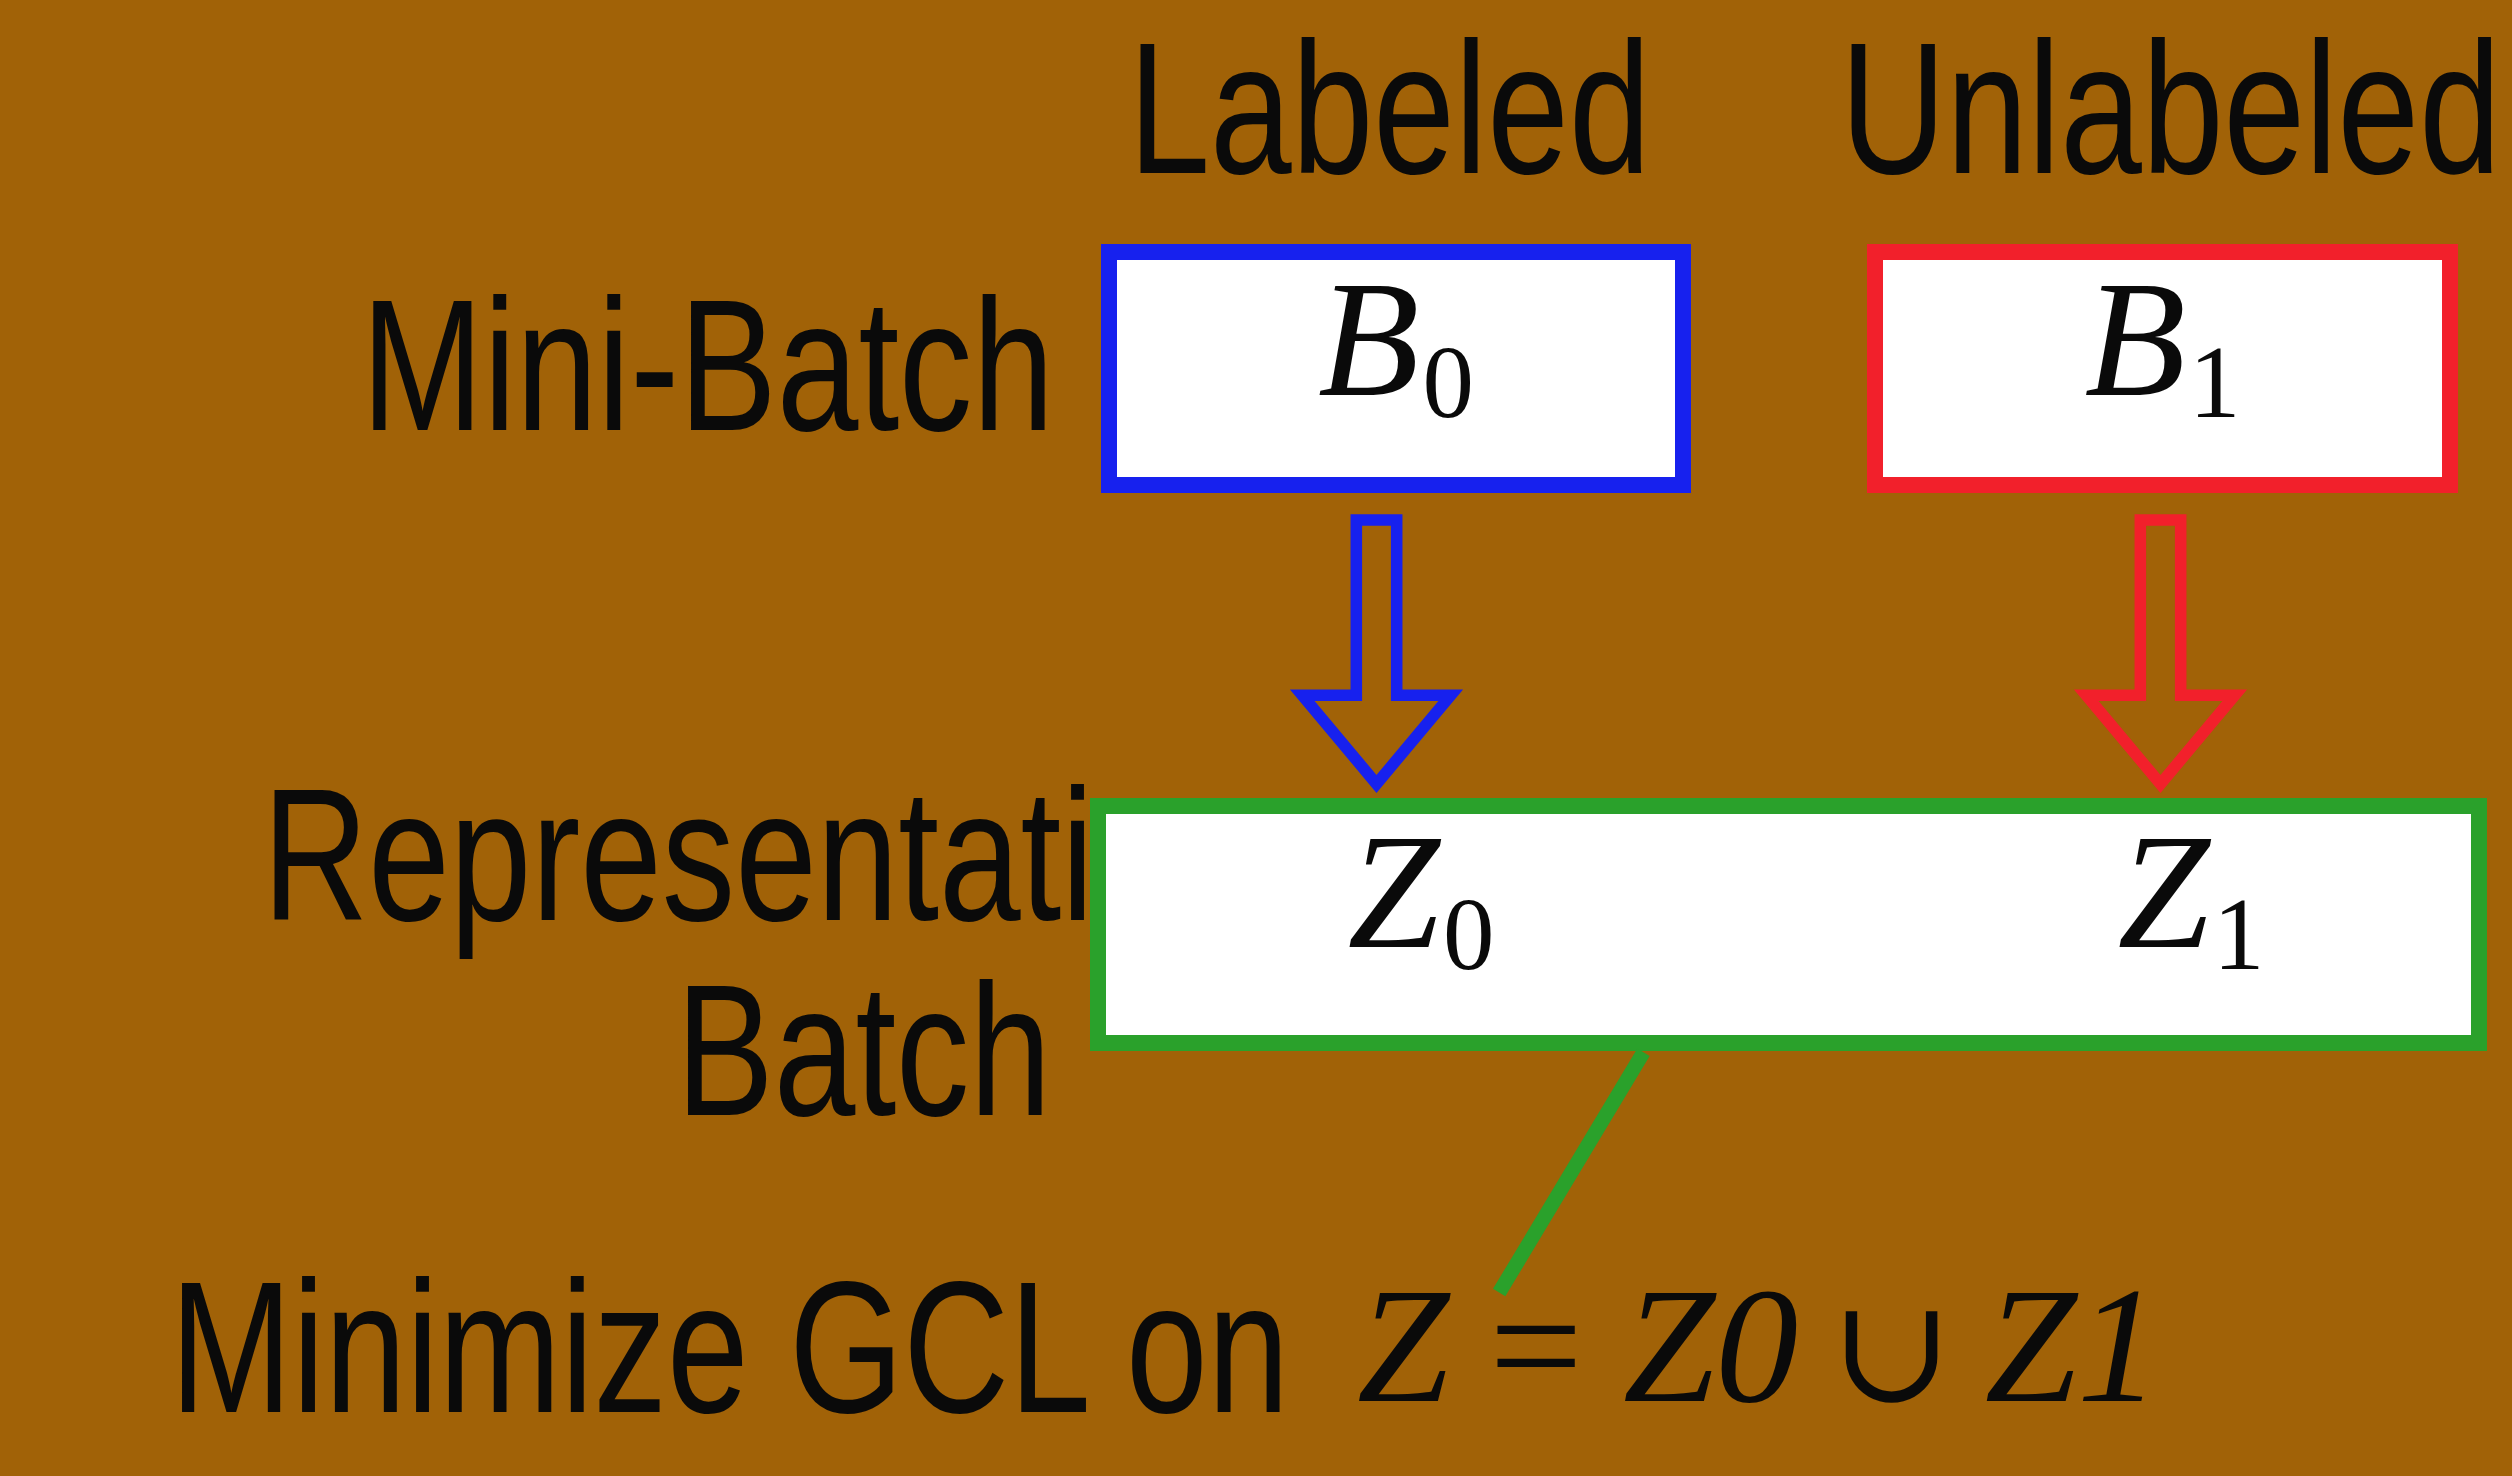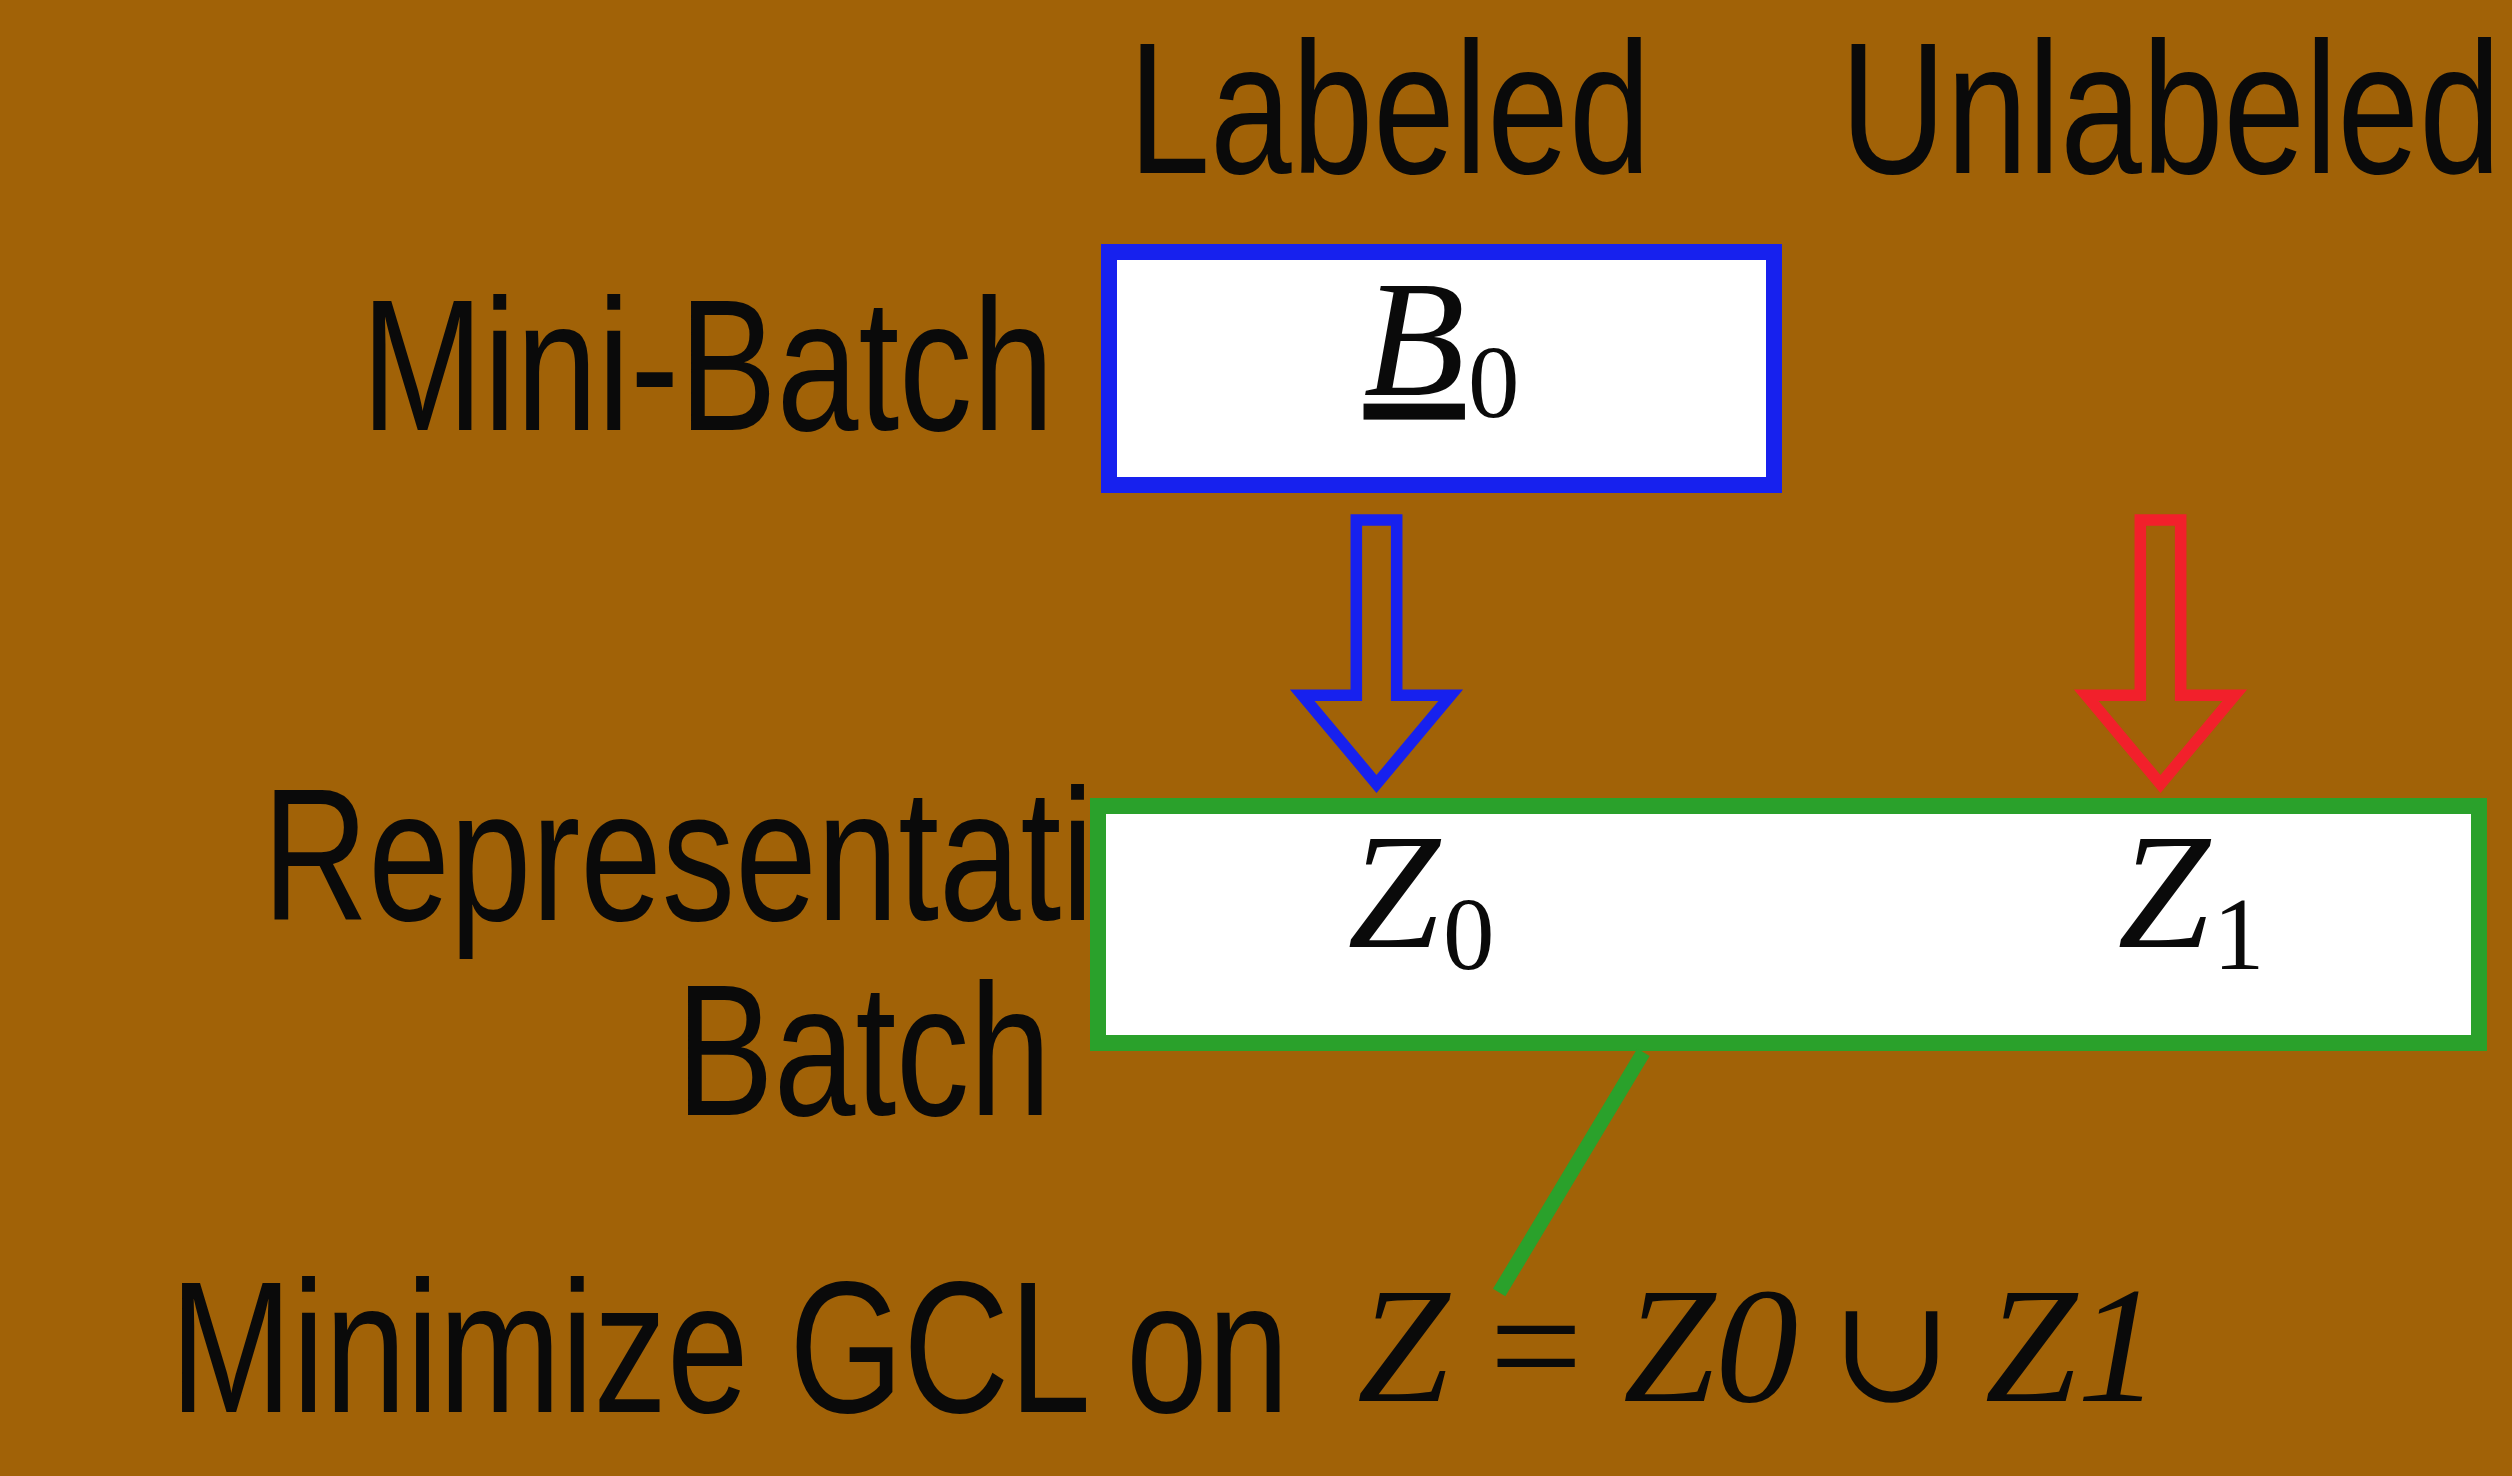--- a/index.html
+++ b/index.html
@@ -87,24 +87,27 @@
 </head>
 <body>
 
 <div class="canvas">
 
   <div class="lbl center" style="left:884px; top:14.4px; width:1011px;">Labeled</div>
   <div class="lbl center" style="left:1665px; top:14.4px; width:1011px;">Unlabeled</div>
 
   <div class="lbl right" style="left:43px; top:271px; width:1011px;">Mini-Batch</div>
 
-  <div class="box box-blue" style="left:1101px; top:244px; width:681px; height:249px;text-decoration:underline;">
+  <div class="box box-blue" style="left:1101px; top:244px; width:590px; height:249px;">
     <span class="math bsym"><span>B</span><span class="sub">0</span></span>
   </div>
 
+  <div class="box box-red" style="left:1867px; top:244px; width:591px; height:249px;">
+    <span class="math bsym"><span>B</span><span class="sub">1</span></span>
+  </div>
 
   <svg class="arrow-svg" style="left:1290px; top:514px;" width="173" height="289" viewBox="0 0 240 400">
     <polygon points="92,8 148,8 148,251 223,251 120,374 17,251 92,251" fill="none" stroke="#1721ee" stroke-width="16"></polygon>
   </svg>
   <svg class="arrow-svg" style="left:2074px; top:514px;" width="173" height="289" viewBox="0 0 240 400">
     <polygon points="92,8 148,8 148,251 223,251 120,374 17,251 92,251" fill="none" stroke="#f2202b" stroke-width="16"></polygon>
   </svg>
 
   <div class="lbl right twolines" style="left:40px; top:758px; width:1011px;">
     <span style="display:block;">Representation</span>

